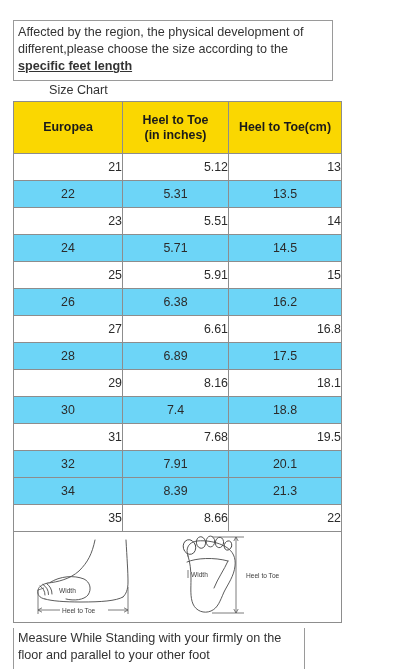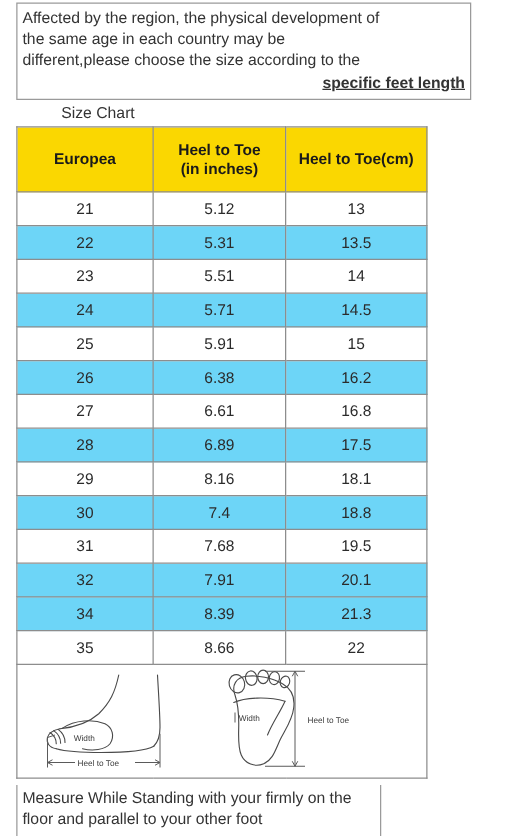--- a/index.html
+++ b/index.html
@@ -18,36 +18,35 @@
   .page {
     position: relative;
     width: 405px;
     height: 669px;
   }
 
   
   .intro-box {
     position: absolute;
     left: 13px;
-    top: 2px;
-    width: 364px;
+    top: 20px;
+    width: 320px;
     box-sizing: border-box;
     border: 1px solid #9a9a9a;
     padding: 3px 4px 4px 4px;
   }
   .intro-line {
     font-size: 12.6px;
     line-height: 17.2px;
     color: #333333;
     white-space: nowrap;
   }
   .intro-line.bold {
     font-weight: bold;
     text-decoration: underline;
-    text-align: right;
   }
 
   
   .chart-caption {
     position: absolute;
     left: 13px;
     top: 83px;
     font-size: 12.6px;
     line-height: 15px;
     color: #333333;
@@ -79,20 +78,21 @@
     padding: 2px 2px;
   }
   .size-table tbody td {
     font-size: 12.4px;
     height: 26px;
     padding: 0;
     color: #2b2b2b;
   }
   .size-table tbody tr.odd td {
     background: #ffffff;
+    text-align: right;
   }
   .size-table tbody tr.even td {
     background: #6dd5f7;
   }
   .col-eu   { width: 109px; }
   .col-in   { width: 106px; }
   .col-cm   { width: 113px; }
 
   .hdr-two-line span { display: block; }
 
@@ -145,21 +145,20 @@
     fill: #3d3d3d;
   }
 </style>
 </head>
 <body>
 
 <div class="page">
 
   <div class="intro-box">
     <div class="intro-line">Affected by the region, the physical development of</div>
-    <div class="intro-line">the same age in each country may be</div>
     <div class="intro-line">different,please choose the size according to the</div>
     <div class="intro-line bold">specific feet length</div>
   </div>
 
   <div class="chart-caption">Size Chart</div>
 
   <table class="size-table">
     <colgroup>
       <col class="col-eu">
       <col class="col-in">

